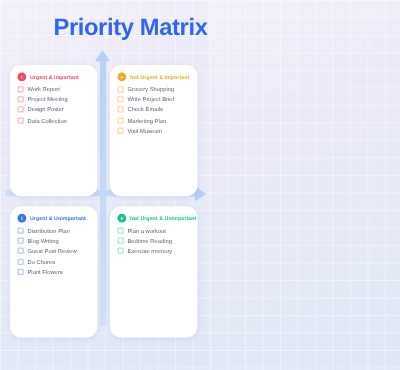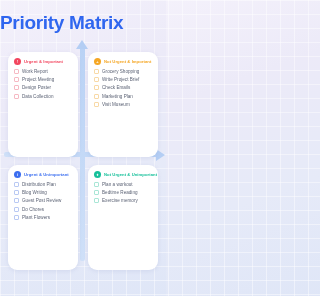--- a/index.html
+++ b/index.html
@@ -8,21 +8,21 @@
     font-family:"Liberation Sans", sans-serif;
     background:
       linear-gradient(to right, rgba(255,255,255,0.45) 1px, transparent 1px) 0 0/14px 14px,
       linear-gradient(to bottom, rgba(255,255,255,0.45) 1px, transparent 1px) 0 0/14px 14px,
       linear-gradient(160deg,#f4f1fb 0%, #eceaf8 30%, #e6eaf8 65%, #dfe6f7 100%);
     position:relative;
   }
 
   .title {
     position:absolute; top:12px; left:0; width:100%;
-    text-align:left;
+    text-align:right;
     font-size:19px; font-weight:bold; letter-spacing:-0.3px;
     color:#2f66ef;
   }
 
   
   .axis-v {
     position:absolute; left:80px; top:46px; width:5px; height:215px;
     background:linear-gradient(to bottom,#b9d2f5,#cfe0f8);
     border-radius:2px;
   }

